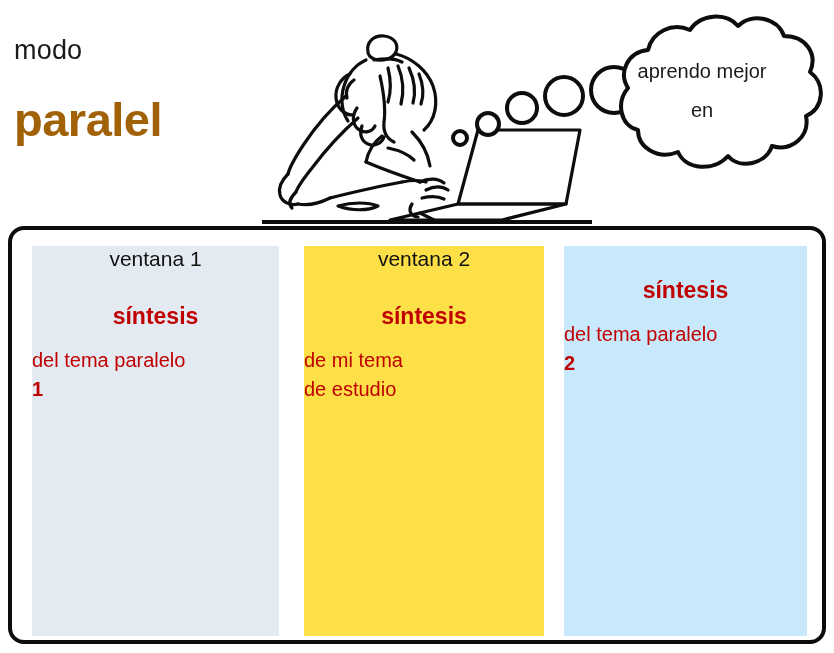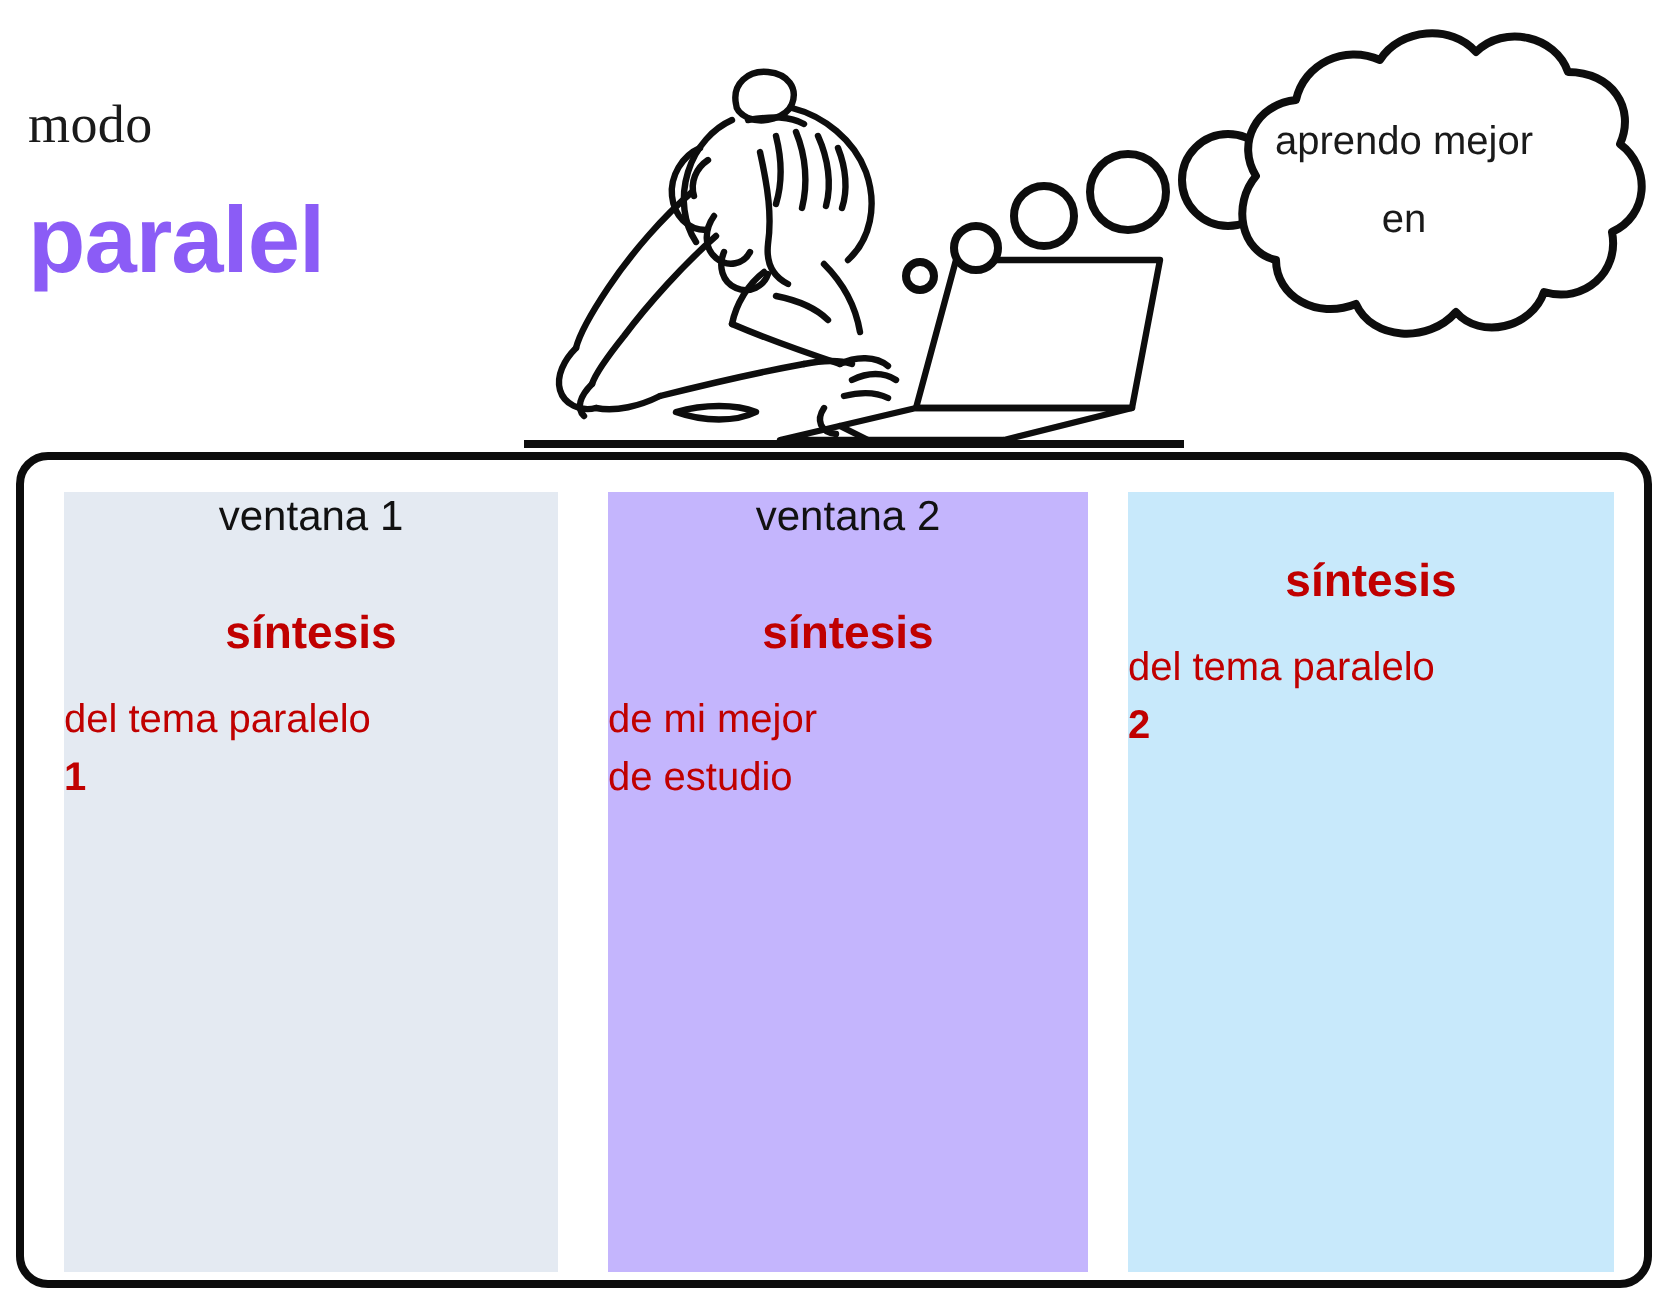--- a/index.html
+++ b/index.html
@@ -21,27 +21,26 @@
     position: absolute;
     left: 0;
     top: 0;
     width: 834px;
     height: 226px;
   }
 
   #mode-label {
     position: absolute;
     left: 14px;
-    top: 46px;
+    top: 34px;
     font-size: 27px;
     line-height: 32px;
     color: #1a1a1a;
     letter-spacing: 0.2px;
     white-space: nowrap;
-    font-family: Liberation Serif, serif;
   }
 
   #mode-name {
     position: absolute;
     left: 14px;
     top: 92px;
     font-size: 47px;
     line-height: 56px;
     font-weight: bold;
     letter-spacing: -0.5px;
@@ -129,21 +128,21 @@
     margin-top: 16px;
   }
   .col-desc .strong { font-weight: bold; }
 </style>
 </head>
 <body>
 
 <div id="header-area">
 
   <div id="mode-label">modo</div>
-  <div id="mode-name" style="color: #8b5cf6;">paralel</div>
+  <div id="mode-name" style="color: #a16207;">paralel</div>
 
   <div id="illustration">
     <svg width="330" height="218" viewBox="0 0 330 218" fill="none" stroke="#0d0d0d" stroke-width="3.2" stroke-linecap="round" stroke-linejoin="round">
 
       <path d="M106 44 C104 34 112 27 122 28 C132 29 137 36 134 44 C131 51 120 54 112 51 C108 49 106 47 106 44 Z"></path>
 
       <path d="M104 52 C95 56 86 65 82 78 C78 91 80 104 86 113"></path>
       <path d="M134 46 C150 50 165 62 171 78 C177 95 173 112 162 122"></path>
       <path d="M112 52 C124 50 133 50 140 54"></path>
 
@@ -227,25 +226,25 @@
 
     <div class="window-col col-1" style="background: rgb(228, 234, 242);">
       <div class="col-title">ventana 1</div>
       <div class="col-synth" style="color: rgb(192, 0, 0);">síntesis</div>
       <div class="col-desc" style="color: rgb(192, 0, 0);">
         <div>del tema paralelo</div>
         <div class="strong">1</div>
       </div>
     </div>
 
-    <div class="window-col col-2" style="background: #c4b5fd;">
+    <div class="window-col col-2" style="background: #fde047;">
       <div class="col-title">ventana 2</div>
       <div class="col-synth" style="color: rgb(192, 0, 0);">síntesis</div>
       <div class="col-desc" style="color: rgb(192, 0, 0);">
-        <div>de mi mejor</div>
+        <div>de mi tema</div>
         <div>de estudio</div>
       </div>
     </div>
 
     <div class="window-col col-3" style="background: rgb(200, 233, 251);">
       <div class="col-synth" style="color: rgb(192, 0, 0);">síntesis</div>
       <div class="col-desc" style="color: rgb(192, 0, 0);">
         <div>del tema paralelo</div>
         <div class="strong">2</div>
       </div>

